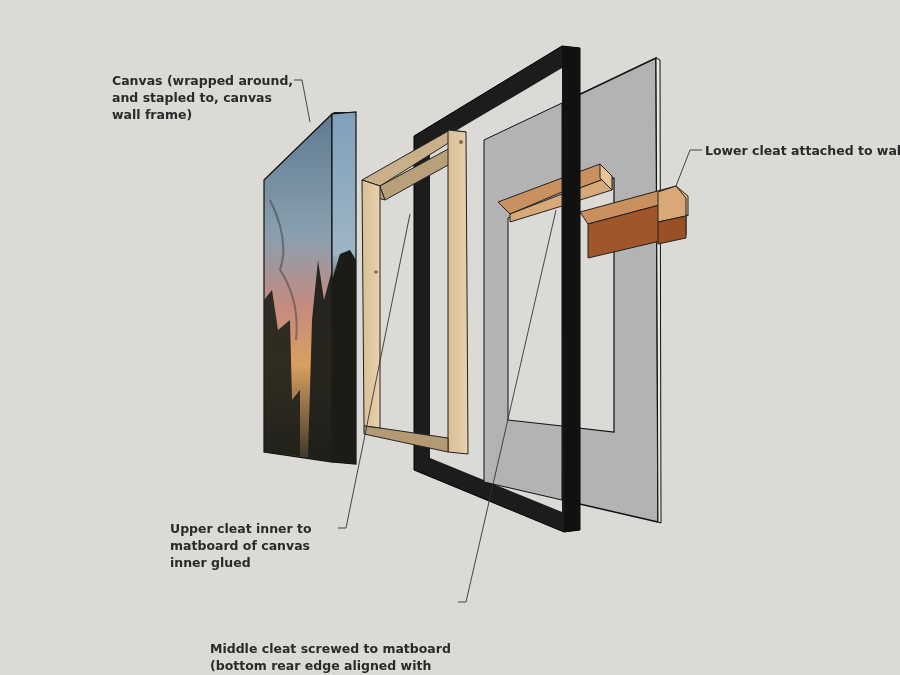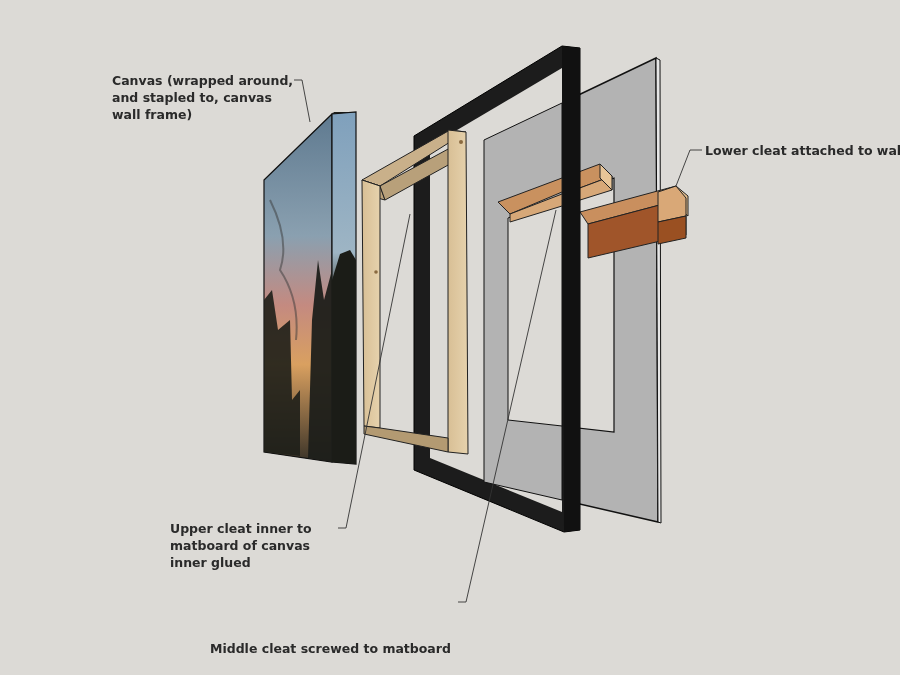--- a/index.html
+++ b/index.html
@@ -124,13 +124,14 @@
 </div>
 
 <div class="label right" style="left:170px; top:520px; width:163px;">
   <span>Upper cleat inner to</span>
   <span>matboard of canvas</span>
   <span>inner glued</span>
 </div>
 
 <div class="label right" style="left:210px; top:619px; width:244px;margin-top:21px;">
   <span>Middle cleat screwed to matboard</span>
+  <span>(bottom rear edge aligned with</span>
 </div>
 
 </body></html>

